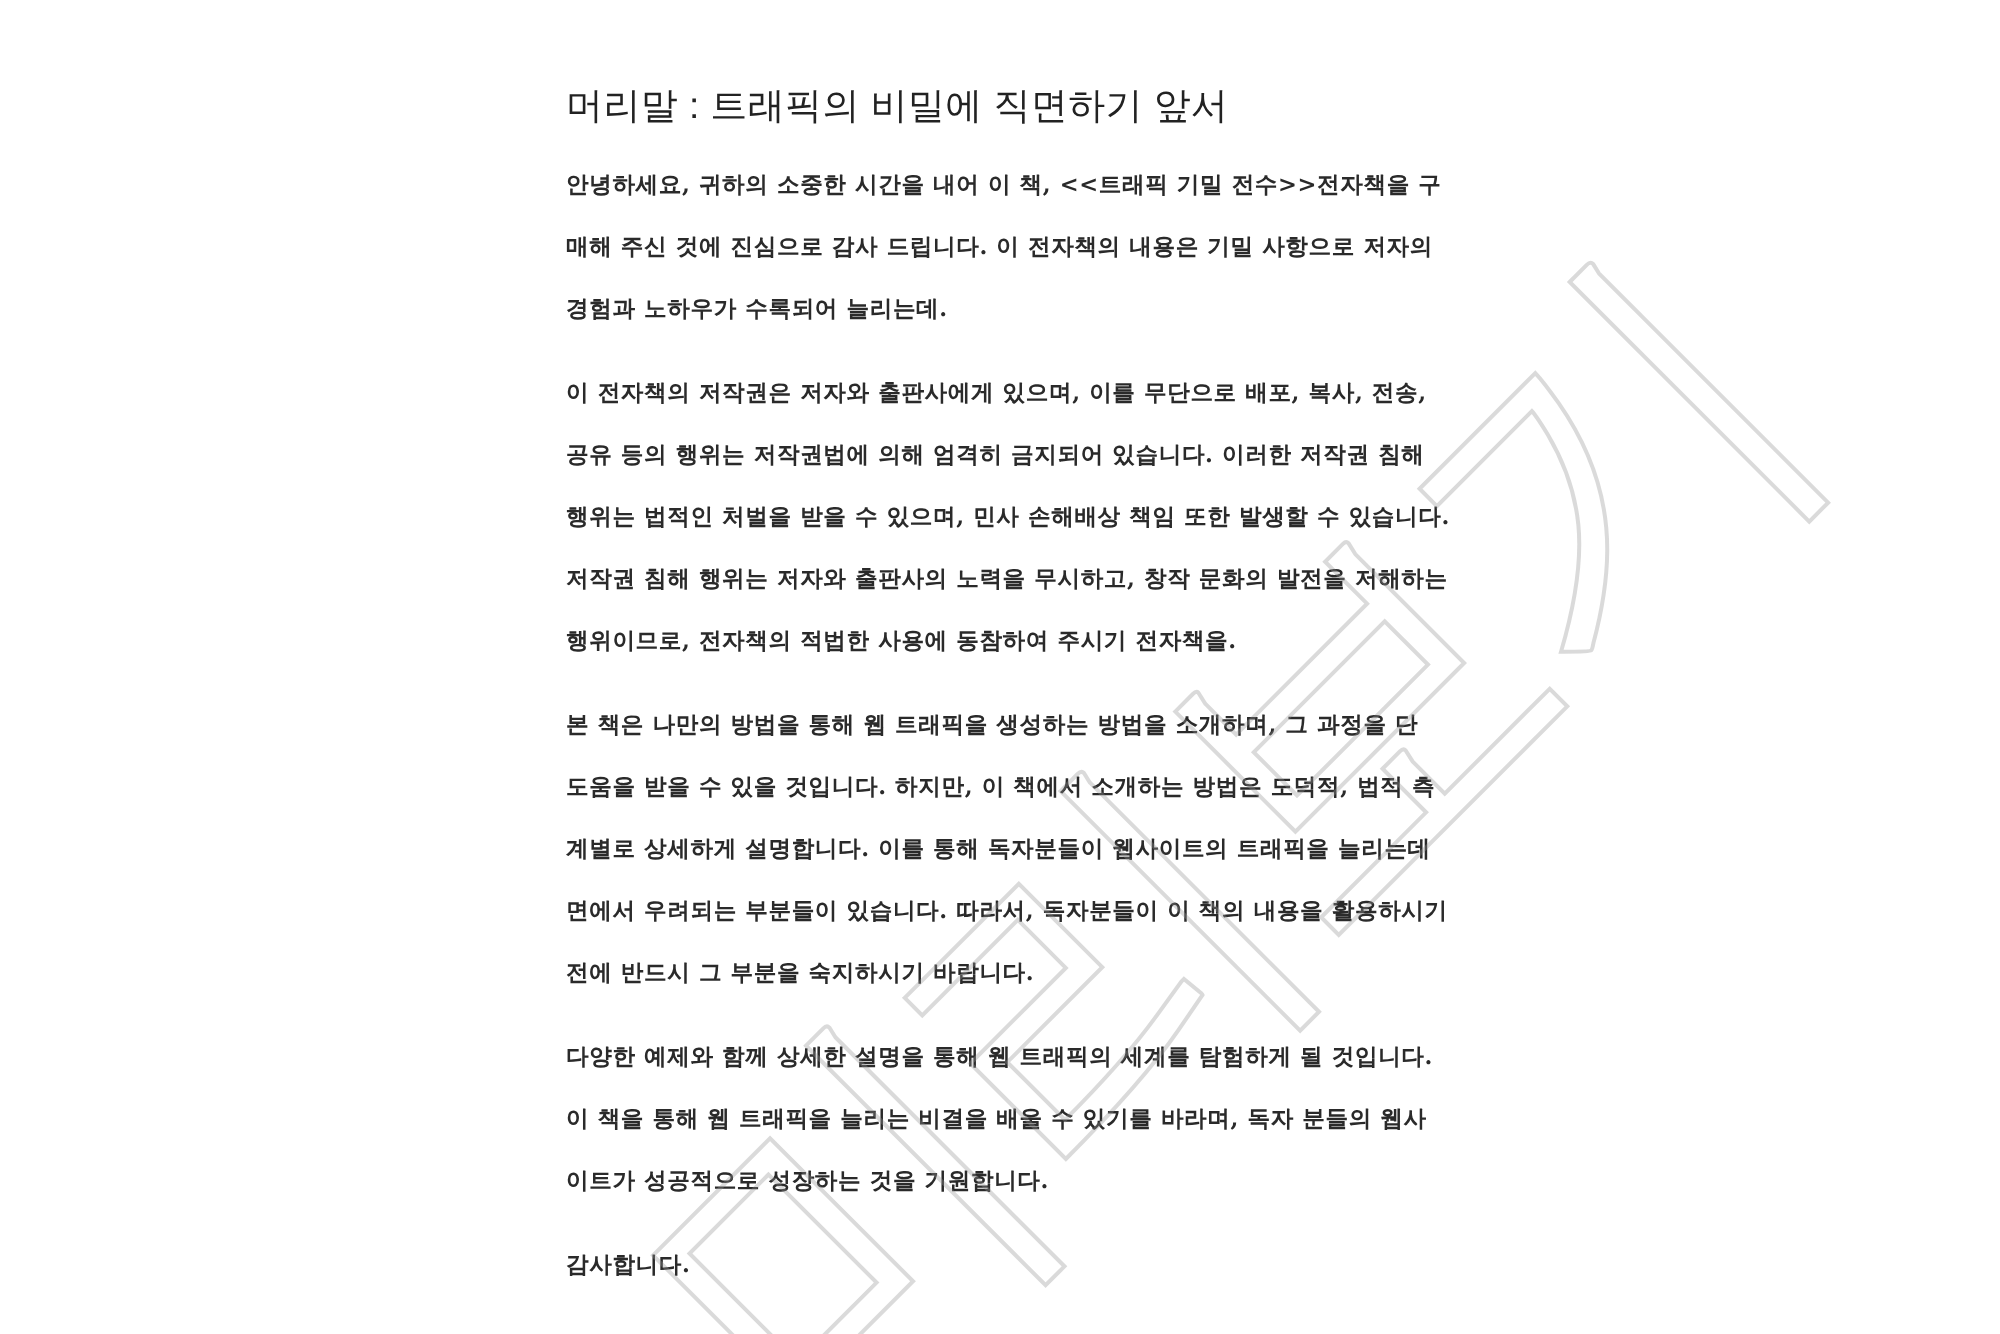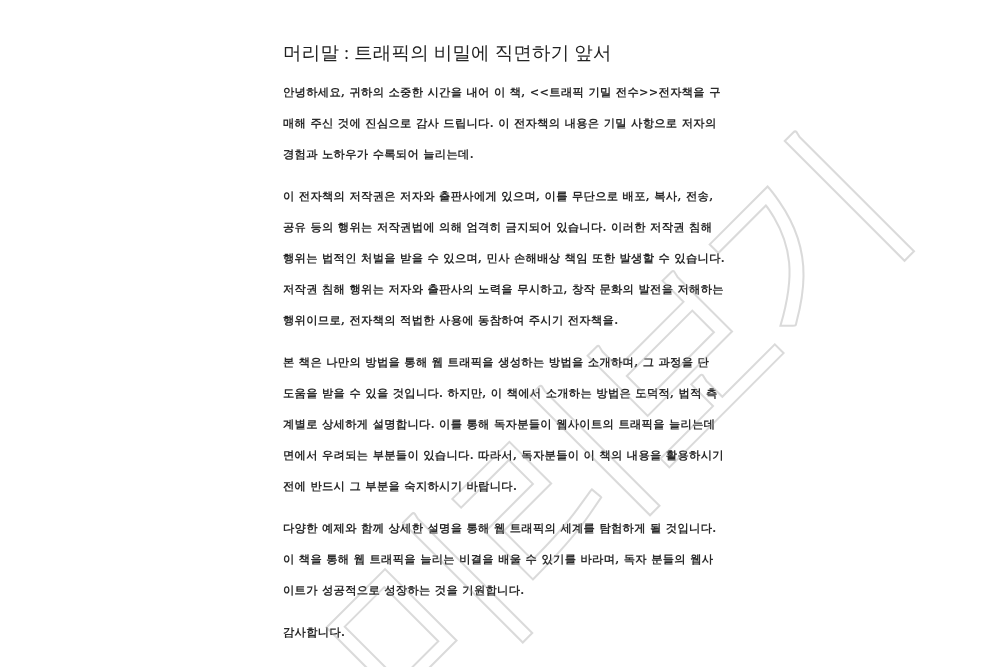--- a/index.html
+++ b/index.html
@@ -6,21 +6,21 @@
     body {
       width: 1000px; height: 667px; overflow: hidden;
       background: #ffffff; position: relative;
       font-family: "DejaVu Serif", "Liberation Serif", serif;
       color: #222;
     }
     .page {
       position: absolute; left: 283px; top: 40px; width: 440px;
     }
     .title {
-      font-family: Liberation Serif, serif;
+      font-family: Liberation Sans, sans-serif;
       font-size: 18.5px; font-weight: normal; color: #222;
       margin: 0 0 12px 0; letter-spacing: 0.2px; white-space: nowrap;
     }
     .para {
       font-size: 11.3px; line-height: 31px; margin: 0 12px 11px 0;
       font-weight: bold; color: #2a2a2a; text-align: justify;
       text-align-last: left; letter-spacing: 0.3px;
     }
     .para .line { display: block; white-space: nowrap; }
     .watermark {

